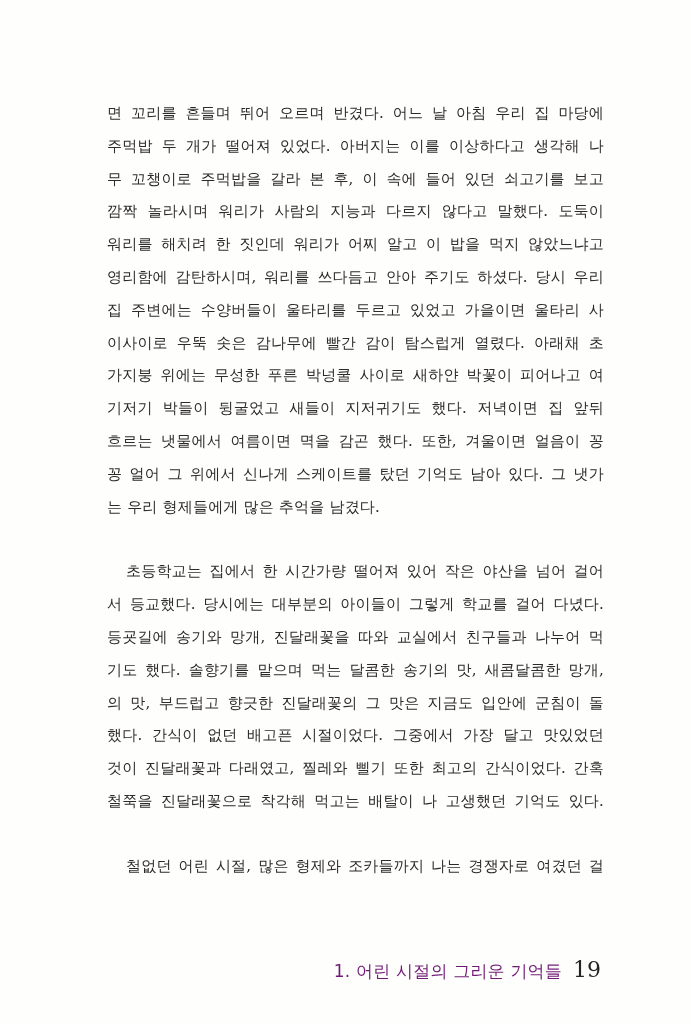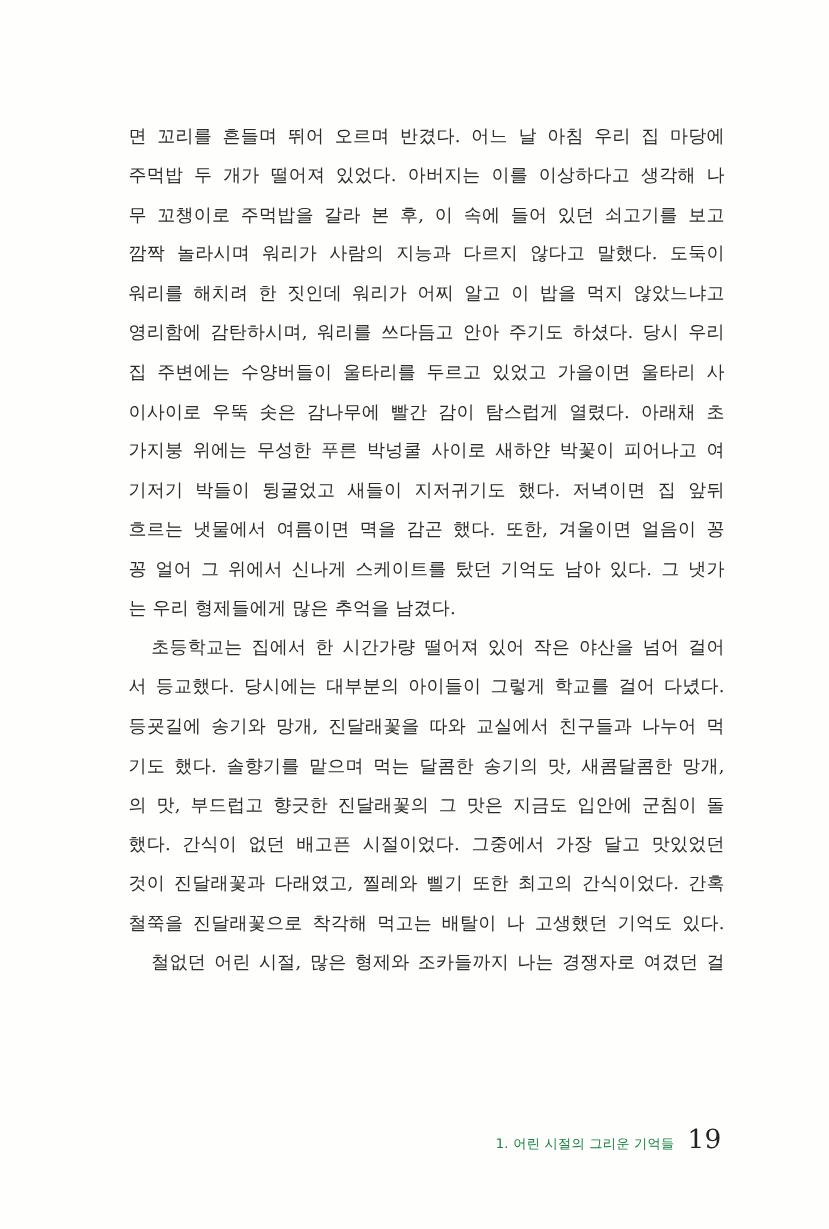--- a/index.html
+++ b/index.html
@@ -34,41 +34,43 @@
     text-align: justify;
     text-align-last: justify;
     white-space: nowrap;
     overflow: visible;
   }
   .line.plain {
     text-align-last: left;
   }
   .line.indent {
     text-indent: 19px;
+    margin-top: 32px;
   }
   .footer {
     position: absolute;
     top: 938px;
     left: 107px;
     width: 494px;
     display: flex;
     justify-content: flex-end;
     align-items: baseline;
     gap: 11px;
   }
   .footer .chapter {
     font-family: "DejaVu Sans", "Liberation Sans", sans-serif;
-    font-size: 11px;
-    color: #15803d;
+    font-size: 17px;
+    color: #701a75;
     letter-spacing: 0.2px;
   }
   .footer .pagenum {
     font-family: "DejaVu Serif", "Liberation Serif", serif;
     font-size: 22px;
     color: #262422;
+    margin-top: 19px;
   }
 </style>
 </head>
 <body>
 
 <div class="page">
 
   <main class="text-block">
       <div class="line">면 꼬리를 흔들며 뛰어 오르며 반겼다. 어느 날 아침 우리 집 마당에</div>
       <div class="line">주먹밥 두 개가 떨어져 있었다. 아버지는 이를 이상하다고 생각해 나</div>

